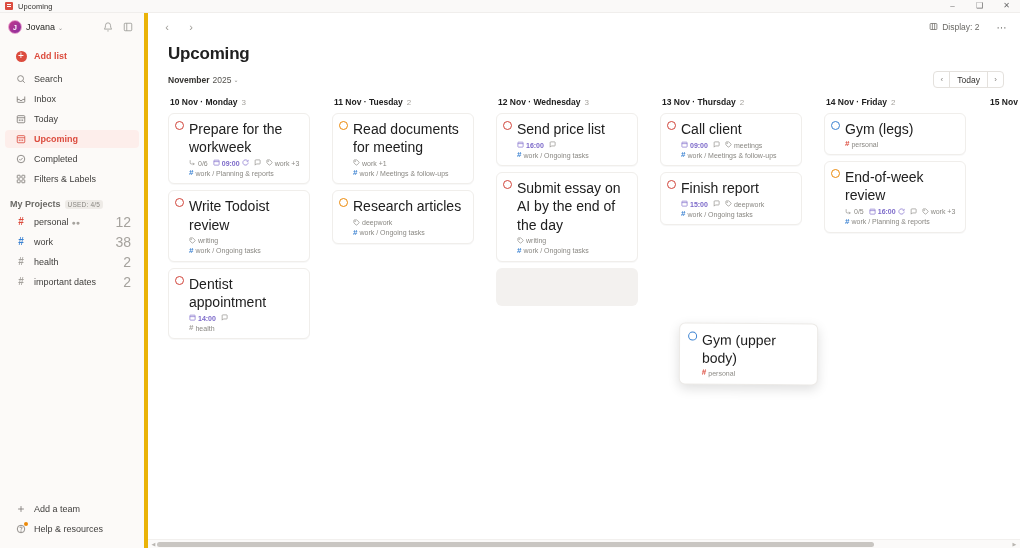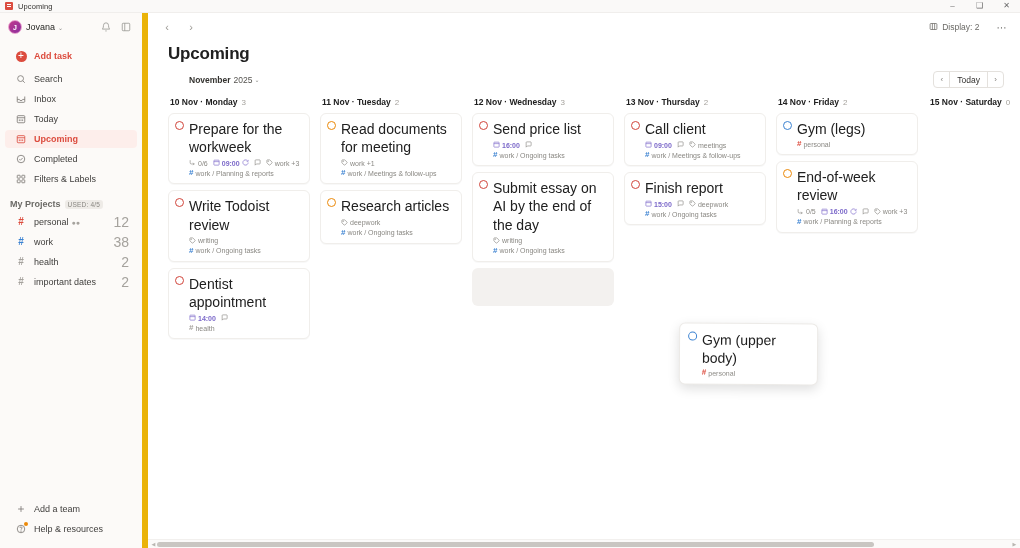--- a/index.html
+++ b/index.html
@@ -33,21 +33,21 @@
     align-items: center; justify-content: center;
     font-size: 8px; color: #6a6a6a; line-height: 1;
   }
 
   
   .shell { flex: 1; display: flex; min-height: 0; }
 
   
   .sidebar {
     width: 148px; flex: 0 0 148px;
-    background: #fcfaf8; border-right: 6px solid #eab308;
+    background: #fcfaf8; border-right: 4px solid #eab308;
     display: flex; flex-direction: column; position: relative;
   }
   .sb-top {
     height: 28px; display: flex; align-items: center;
     padding: 0 8px; gap: 4px;
   }
   .avatar {
     width: 14px; height: 14px; border-radius: 50%;
     background: linear-gradient(135deg,#c0398b,#8b2fa0);
     border: 1.5px solid #e8a0cd;
@@ -107,40 +107,40 @@
   .display-btn {
     display: flex; align-items: center; gap: 4px;
     font-size: 8.5px; color: #6b6a66; cursor: pointer;
     padding: 2px 4px; border-radius: 3px;
   }
   .dots { color: #6b6a66; font-size: 10px; letter-spacing: .5px; cursor: pointer; padding: 0 3px; }
 
   .head-block { padding: 3px 16px 0 20px; }
   .page-title { font-size: 17px; font-weight: bold; color: #202020; letter-spacing: -.2px; }
   .month-row { display: flex; align-items: center; justify-content: space-between; margin-top: 7px; }
-  .month-pick { display: flex; align-items: center; gap: 3px; font-size: 8.5px; color: #33322f; cursor: pointer; margin-left: 21px; }
+  .month-pick { display: flex; align-items: center; gap: 3px; font-size: 8.5px; color: #33322f; cursor: pointer; }
   .month-pick .mon { font-weight: 600; }
   .month-pick .yr { color: #55534f; }
   .today-group {
     display: flex; align-items: stretch; border: 1px solid #e4e1dd;
     border-radius: 4px; overflow: hidden; height: 17px;
   }
   .tg-btn {
     display: flex; align-items: center; justify-content: center;
     width: 15px; font-size: 8px; color: #86837e; cursor: pointer;
   }
   .tg-mid {
     display: flex; align-items: center; justify-content: center;
     padding: 0 7px; font-size: 8.5px; color: #33322f; cursor: pointer;
     border-left: 1px solid #e4e1dd; border-right: 1px solid #e4e1dd;
   }
 
   
   .board-wrap { flex: 1; overflow: hidden; padding-left: 20px; position: relative; min-height: 0; }
-  .board { display: flex; gap: 0; height: 100%; }
+  .board { display: flex; gap: 12px; height: 100%; }
   .col { width: 152px; flex: 0 0 152px; padding-right: 10px; }
 
   .col-head { display: flex; align-items: baseline; gap: 4px; padding: 9px 0 6px 2px; }
   .col-date { font-size: 8.5px; font-weight: bold; color: #202020; white-space: nowrap; }
   .col-count { font-size: 8px; color: #a5a29d; }
 
   .card {
     background: #fff; border: 1px solid #f0eeeb; border-radius: 6px;
     padding: 6px 7px 6px 6px; margin-bottom: 6px;
     box-shadow: 0 1px 1px rgba(0,0,0,0.03);
@@ -227,21 +227,21 @@
             <line x1="9" y1="3" x2="9" y2="21"></line>
         </svg>
       </div>
     </div>
 
     <div class="sb-scroll">
       <div class="sb-row addtask">
         <span class="sb-ico">
           <span class="plus-circle">+</span>
         </span>
-        <span class="lbl">Add task</span>
+        <span class="lbl">Add list</span>
       </div>
 
       <div class="sb-row">
         <span class="sb-ico">
           <svg width="10" height="10" viewBox="0 0 24 24" fill="none" stroke="#7d7a76" stroke-width="2">
             <circle cx="11" cy="11" r="7"></circle>
               <line x1="16.5" y1="16.5" x2="21" y2="21"></line>
           </svg>
         </span>
         <span class="lbl">Search</span>

